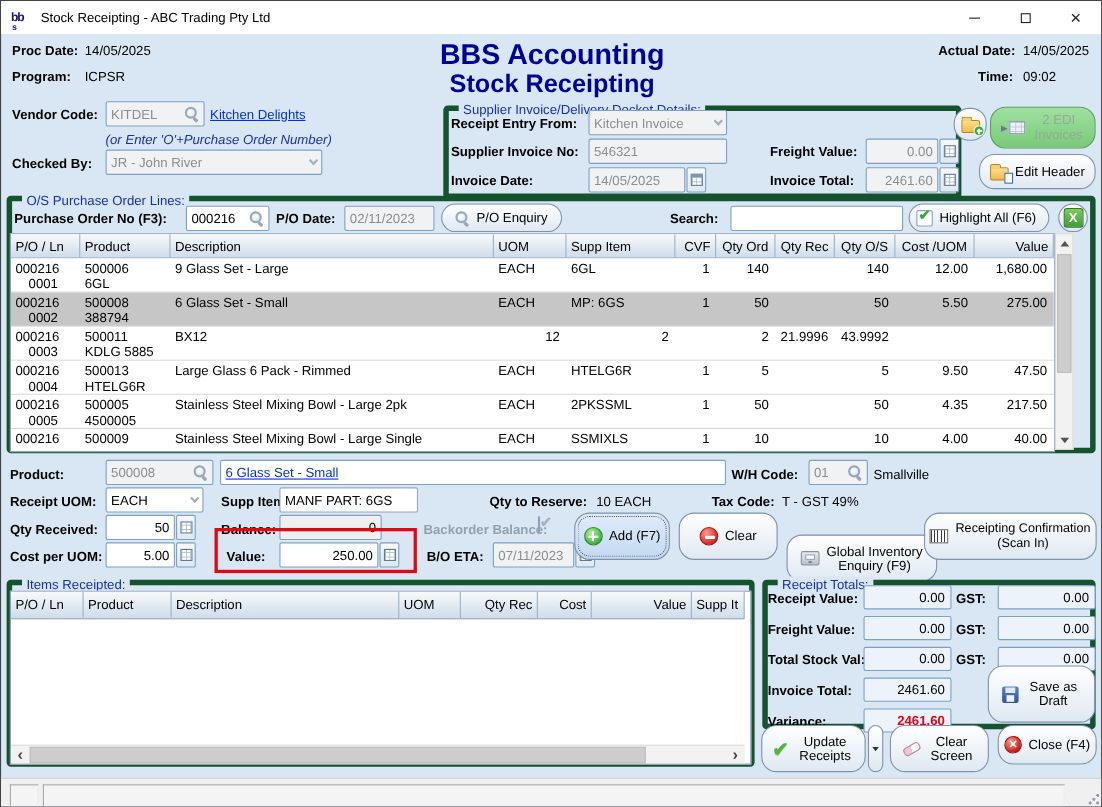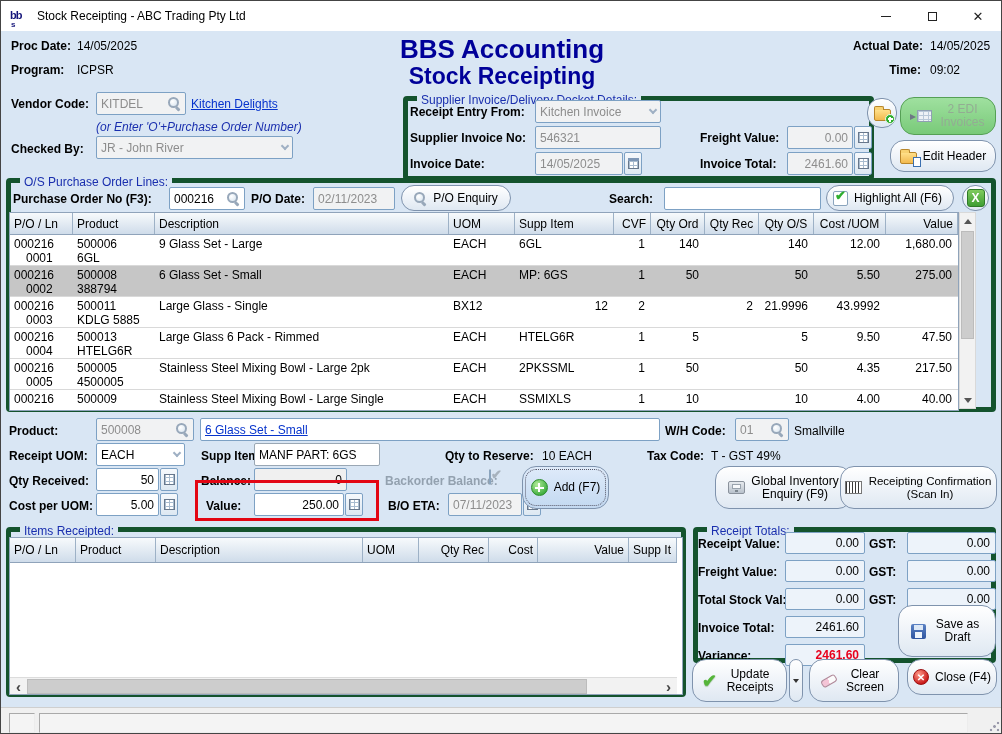--- a/index.html
+++ b/index.html
@@ -291,21 +291,20 @@
 
     <div class="trow gridcols">
       <div class="td">
             <div>000216</div>
             <div class="ind">0003</div>
           </div>
       <div class="td">
             <div>500011</div>
             <div>KDLG 5885</div>
           </div>
-      <div class="td">Large Glass - Single</div>
       <div class="td">BX12</div>
       <div class="td r">12</div>
       <div class="td r">2</div>
       <div class="td r"></div>
       <div class="td r">2</div>
       <div class="td r">21.9996</div>
       <div class="td r">43.9992</div>
     </div>
 
     <div class="trow gridcols">
@@ -455,21 +454,25 @@
   </div>
 
   
   <div class="redbox" style="left:194px;top:479px;width:184px;height:41px"></div>
 
   
   <div class="btn add-btn" style="left:521px;top:465px;width:87px;height:43px">
     <span class="plusc"></span>
     <span>Add (F7)</span>
   </div>
-  <div class="btn" style="left:714px;top:465px;width:137px;height:43px">
+  <div class="btn" style="left:616px;top:465px;width:90px;height:43px">
+    <span class="minusc"></span>
+    <span>Clear</span>
+  </div>
+  <div class="btn" style="left:714px;top:485px;width:137px;height:43px">
     <span class="drawer"></span>
     <span class="btxt" style="width:88px">Global Inventory Enquiry (F9)</span>
   </div>
   <div class="btn" style="left:839px;top:465px;width:157px;height:43px">
     <span class="bcode"></span>
     <span class="btxt" style="width:124px;font-size:11.5px">Receipting Confirmation (Scan In)</span>
   </div>
 
   
   <div class="grp" style="left:5px;top:526px;width:680px;height:170px">

